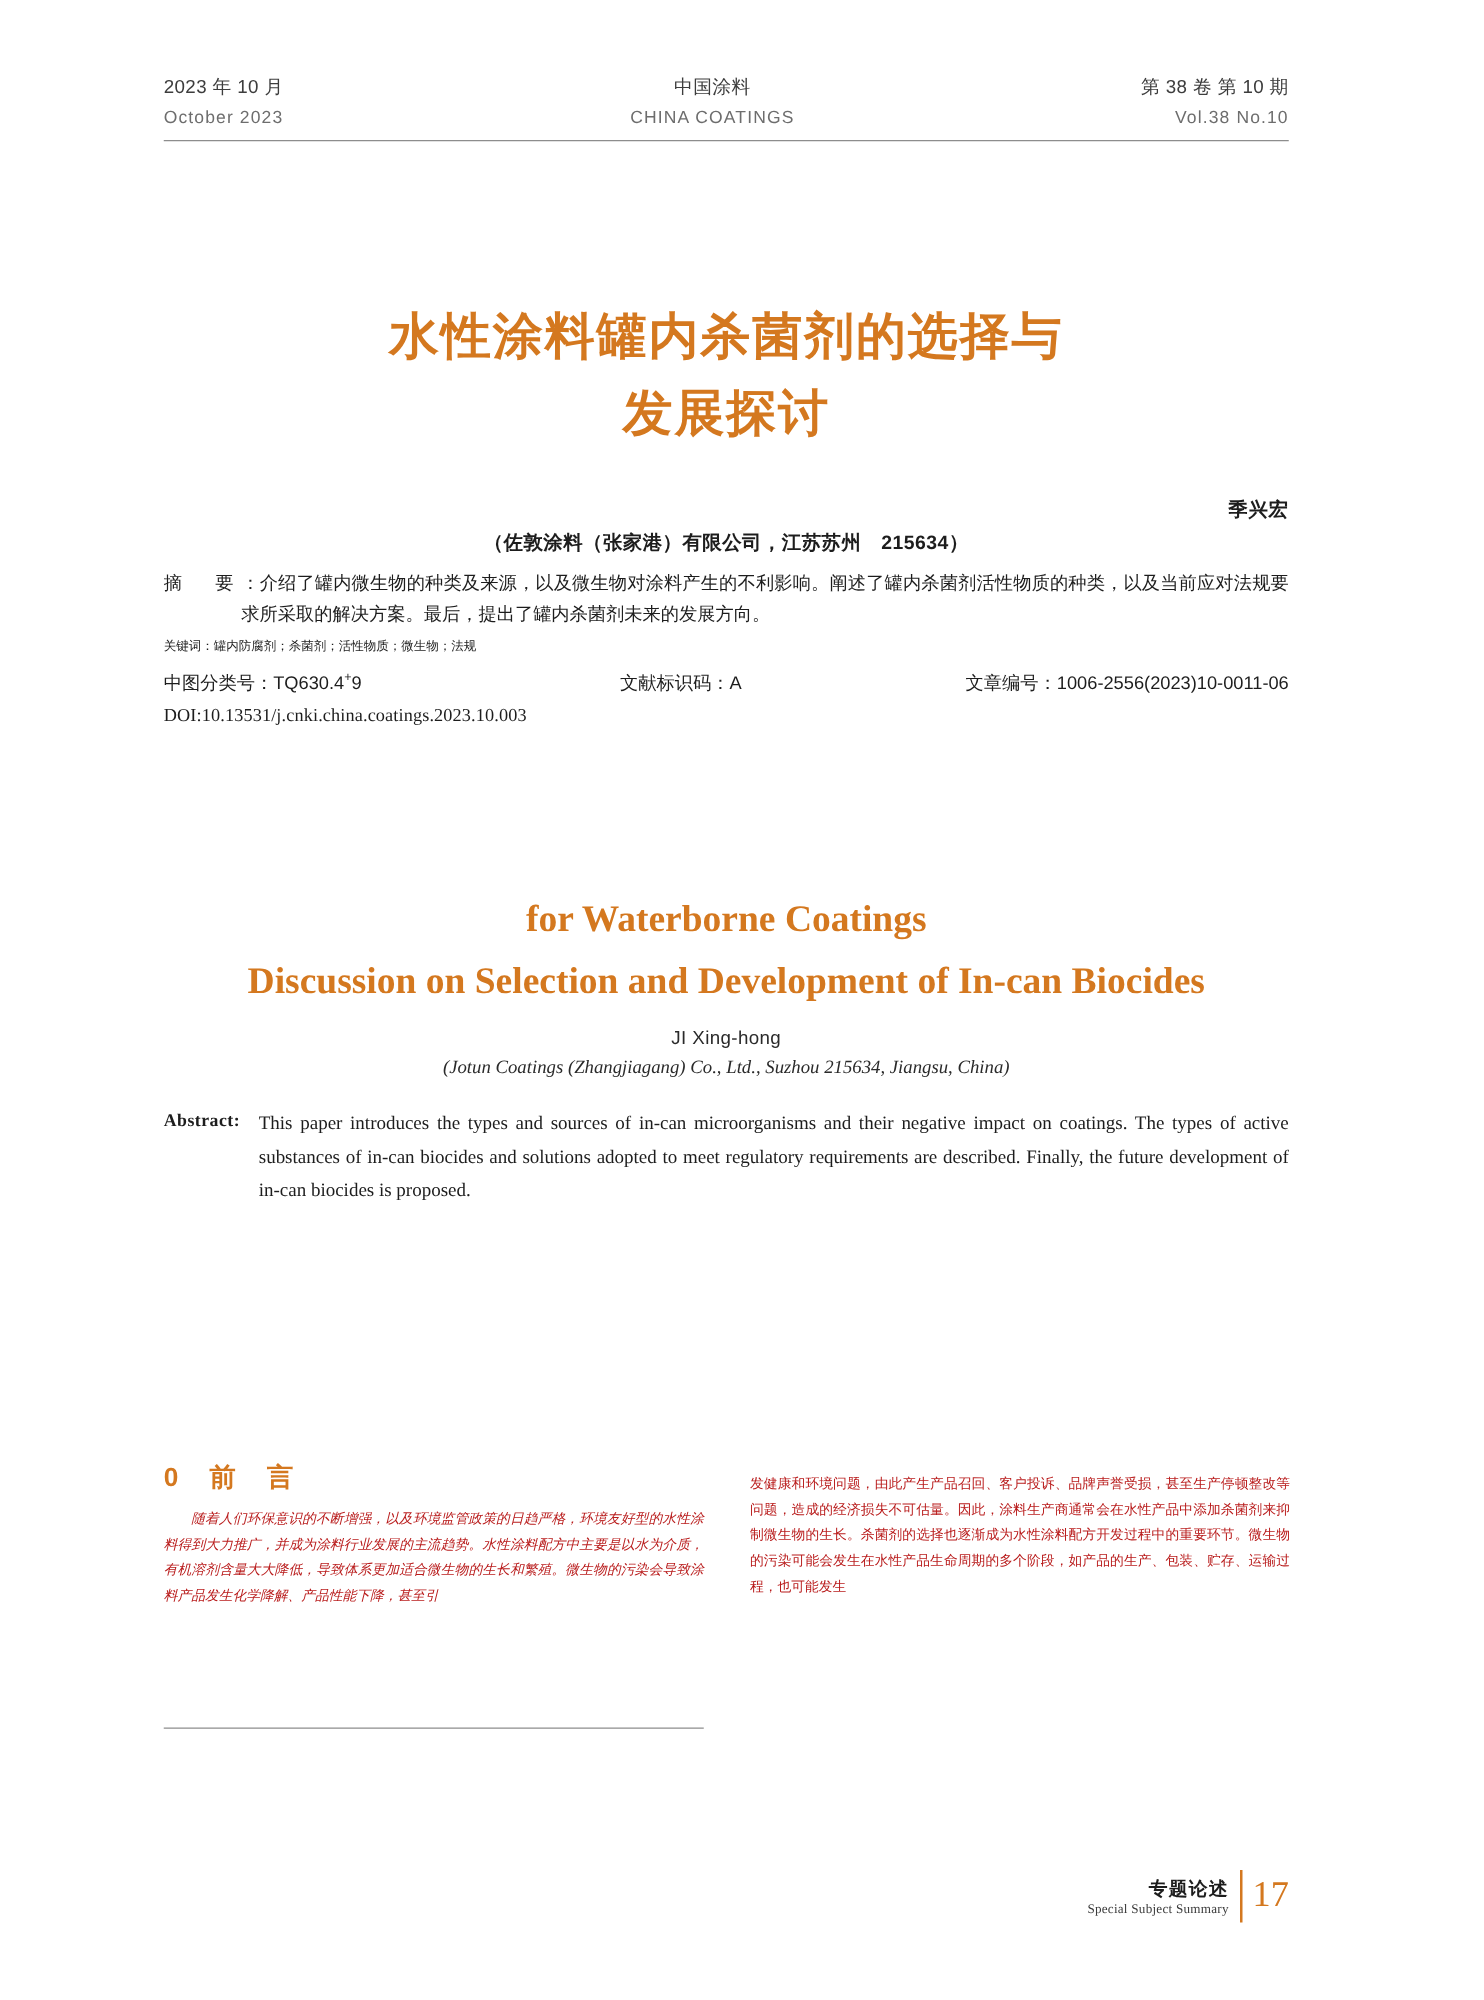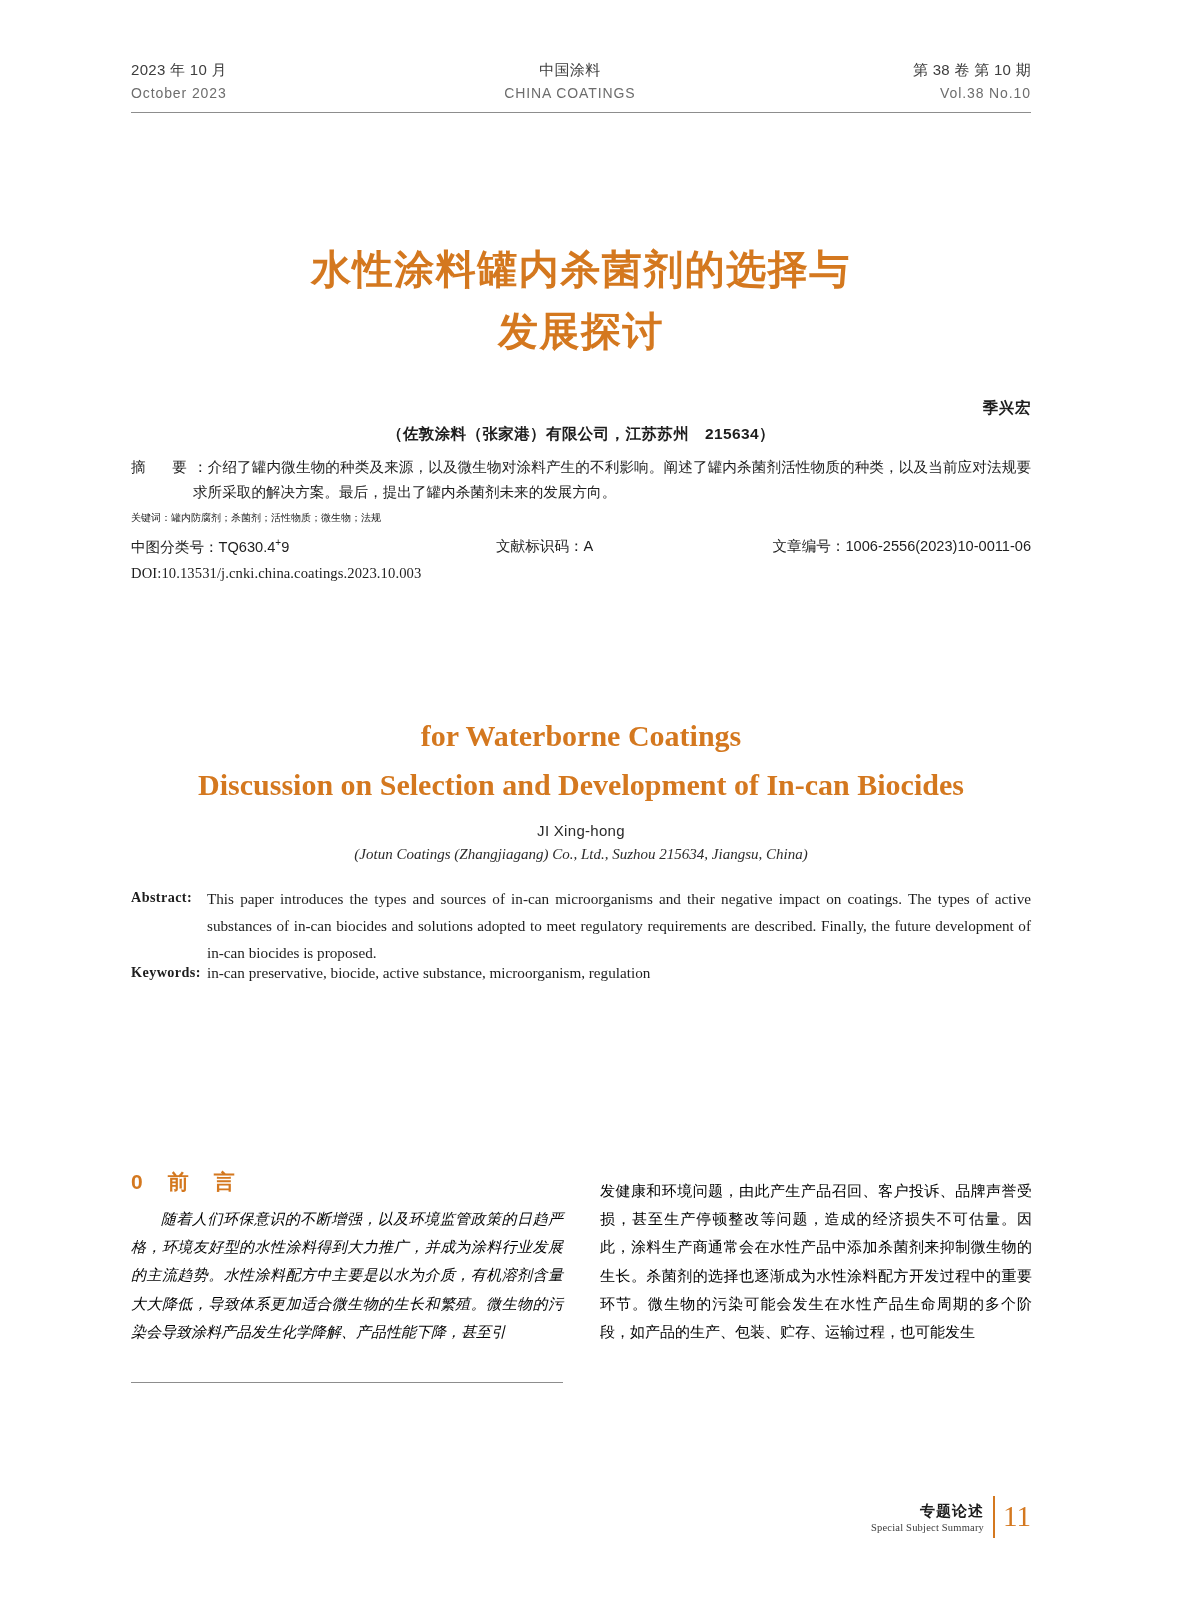--- a/index.html
+++ b/index.html
@@ -228,23 +228,23 @@
     font-size: 21px;
     color: #d4781f;
     letter-spacing: 2px;
   }
 
   .col-left, .col-right {
     position: absolute;
     top: 1205px;
     width: 432px;
     font-family: "Liberation Sans", sans-serif;
-    font-size: 15px;
+    font-size: 11px;
     line-height: 1.88;
-    color: #000000;
+    color: #b91c1c;
     text-align: justify;
     text-justify: inter-ideograph;
   }
   .col-left { left: 131px; }
   .col-right { left: 600px; top: 1177px; }
   .col-left p, .col-right p { margin: 0; }
   .indent { text-indent: 2em; font-style: italic; }
 
   
   .foot-rule {
@@ -354,38 +354,34 @@
     <div>Discussion on Selection and Development of In-can Biocides</div>
   </div>
   <div class="en-author">JI Xing-hong</div>
   <div class="en-affil">(Jotun Coatings (Zhangjiagang) Co., Ltd., Suzhou 215634, Jiangsu, China)</div>
 
   <div class="en-abs">
     <span class="label">Abstract:</span>
     <div class="body">This paper introduces the types and sources of in-can microorganisms and their negative impact on coatings. The types of active substances of in-can biocides and solutions adopted to meet regulatory requirements are described. Finally, the future development of in-can biocides is proposed.</div>
   </div>
 
-  <div class="en-kw">
-    <span class="label">Keywords:</span>
-    <div class="body">in-can preservative, biocide, active substance, microorganism, regulation</div>
-  </div>
 
   <div class="sec-head">0　前　言</div>
 
   <div class="col-left">
     <p class="indent">随着人们环保意识的不断增强，以及环境监管政策的日趋严格，环境友好型的水性涂料得到大力推广，并成为涂料行业发展的主流趋势。水性涂料配方中主要是以水为介质，有机溶剂含量大大降低，导致体系更加适合微生物的生长和繁殖。微生物的污染会导致涂料产品发生化学降解、产品性能下降，甚至引</p>
   </div>
   <div class="col-right">
     <p>发健康和环境问题，由此产生产品召回、客户投诉、品牌声誉受损，甚至生产停顿整改等问题，造成的经济损失不可估量。因此，涂料生产商通常会在水性产品中添加杀菌剂来抑制微生物的生长。杀菌剂的选择也逐渐成为水性涂料配方开发过程中的重要环节。微生物的污染可能会发生在水性产品生命周期的多个阶段，如产品的生产、包装、贮存、运输过程，也可能发生</p>
   </div>
 
   <div class="foot-rule"></div>
 
   <div class="pfooter">
     <div class="labels">
       <div class="cn">专题论述</div>
       <div class="en">Special Subject Summary</div>
     </div>
     <div class="bar"></div>
-    <div class="num">11</div>
+    <div class="num">17</div>
   </div>
 
 </div>
 
 </body></html>

